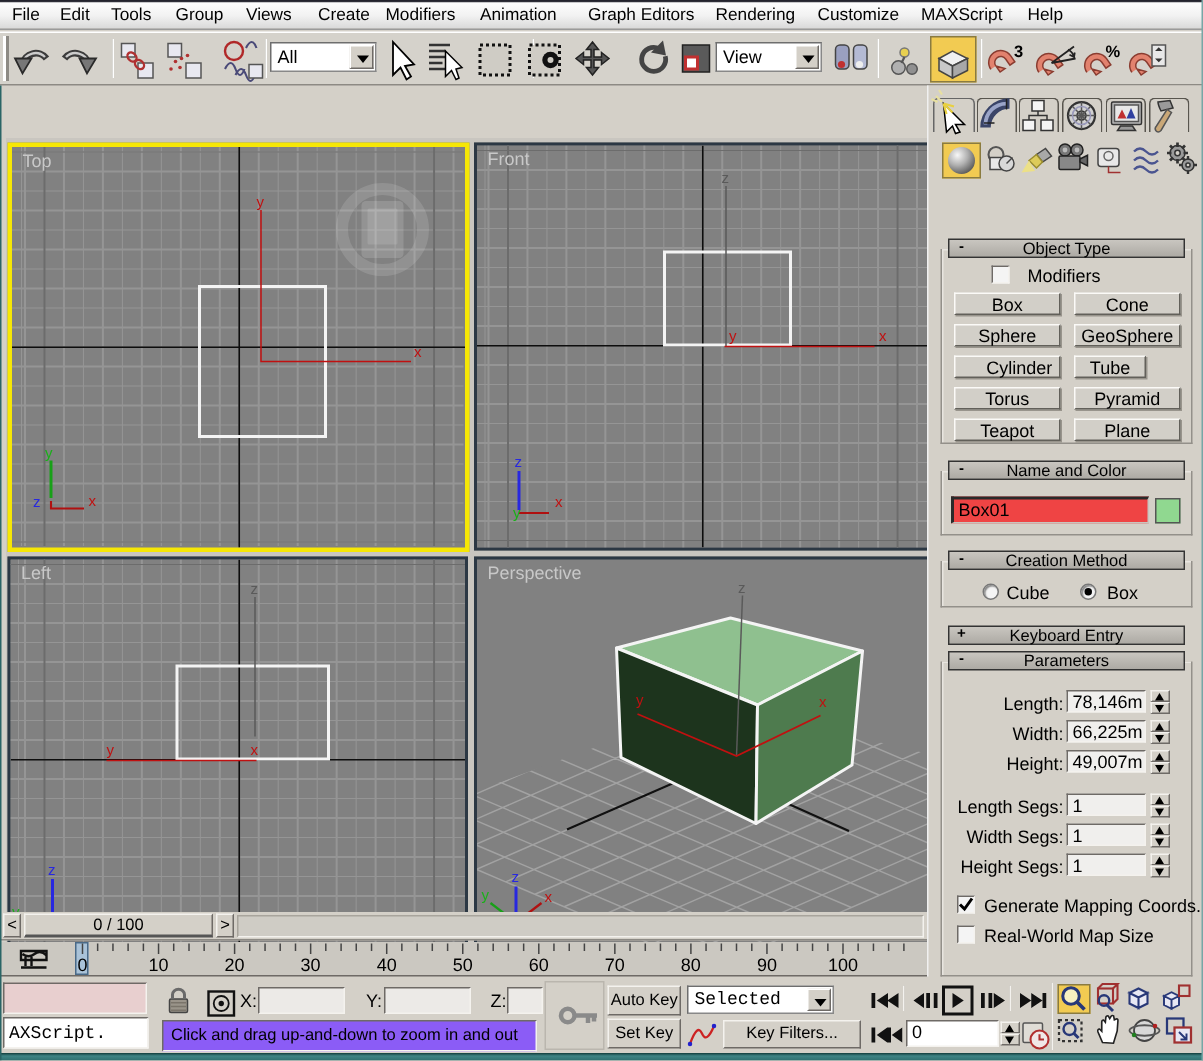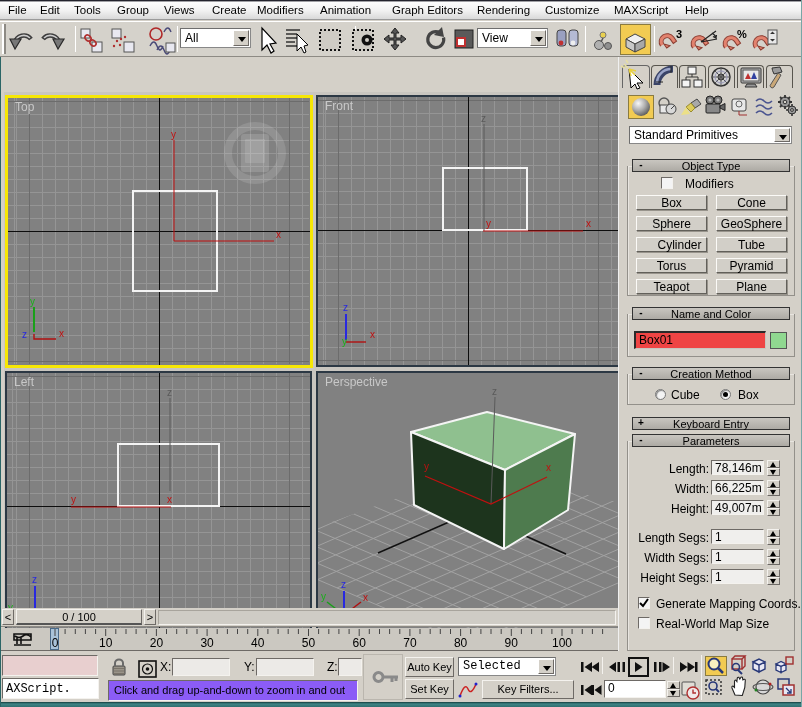--- a/index.html
+++ b/index.html
@@ -349,35 +349,31 @@
     <circle cx="166" cy="45" r="1.8" fill="#d4d0c8" stroke="#333"></circle>
     <path d="M166 38 l0 3 M166 49 l0 3 M159 45 l3 0 M170 45 l3 0 M161 40 l2 2 M169 48 l2 2 M171 40 l-2 2 M163 48 l-2 2" stroke="#333" stroke-width="1.8"></path>
     <circle cx="173" cy="53" r="4" fill="#9a9a9a" stroke="#333"></circle>
     <circle cx="173" cy="53" r="1.4" fill="#d4d0c8" stroke="#333"></circle>
     <path d="M173 47 l0 2.4 M173 56.6 l0 2.4 M167 53 l2.4 0 M176.6 53 l2.4 0" stroke="#333" stroke-width="1.6"></path>
   </svg>
 
   <div style="position:absolute; left:9px; top:38px; width:26px; height:24px; background:#f2cb52; border:1px solid #8a7b40;"></div>
   <div style="position:absolute; left:13px; top:41px; width:18px; height:18px; border-radius:50%; background:radial-gradient(circle at 35% 30%, #f8f8f8, #b0b0b0 40%, #4a4a4a 85%);"></div>
 
-  <div class="combo" style="left:10px; top:69px; width:163px; height:18px;">
-        <span class="ct" style="top:1px">Standard Primitives</span>
-        <span class="cbtn"></span>
-      </div>
 
   <div class="rframe" style="top:109px; height:130px;"></div>
   <div class="rhead" style="top:102px;"><span class="pm">-</span>Object Type</div>
   <div class="chk" style="left:42px; top:120px;"></div>
   <span class="cpl" style="left:66px; top:120px;">Modifiers</span>
   <div class="btn3d" style="left:17px; top:138px; width:71px; height:15px;">Box</div>
   <div class="btn3d" style="left:97px; top:138px; width:71px; height:15px;">Cone</div>
   <div class="btn3d" style="left:17px; top:159px; width:71px; height:15px;">Sphere</div>
   <div class="btn3d" style="left:97px; top:159px; width:71px; height:15px;">GeoSphere</div>
   <div class="btn3d" style="left:17px; top:180px; width:71px; height:15px;padding-left:16px;">Cylinder</div>
-  <div class="btn3d" style="left:97px; top:180px; width:71px; height:15px;">Tube</div>
+  <div class="btn3d" style="left:97px; top:180px; width:48px; height:15px;">Tube</div>
   <div class="btn3d" style="left:17px; top:201px; width:71px; height:15px;">Torus</div>
   <div class="btn3d" style="left:97px; top:201px; width:71px; height:15px;">Pyramid</div>
   <div class="btn3d" style="left:17px; top:222px; width:71px; height:15px;">Teapot</div>
   <div class="btn3d" style="left:97px; top:222px; width:71px; height:15px;">Plane</div>
 
   <div class="rframe" style="top:257px; height:43px;"></div>
   <div class="rhead" style="top:250px;"><span class="pm">-</span>Name and Color</div>
   <div class="field" style="left:15px; top:274px; width:132px; height:18px; background:#ef4444; border-width:2px 1px 1px 2px; border-color:#2a2a2a #c8c5bf #c8c5bf #2a2a2a;">Box01</div>
   <div style="position:absolute; left:151px; top:275px; width:17px; height:17px; background:#90d890; border:1px solid #555;"></div>
 

